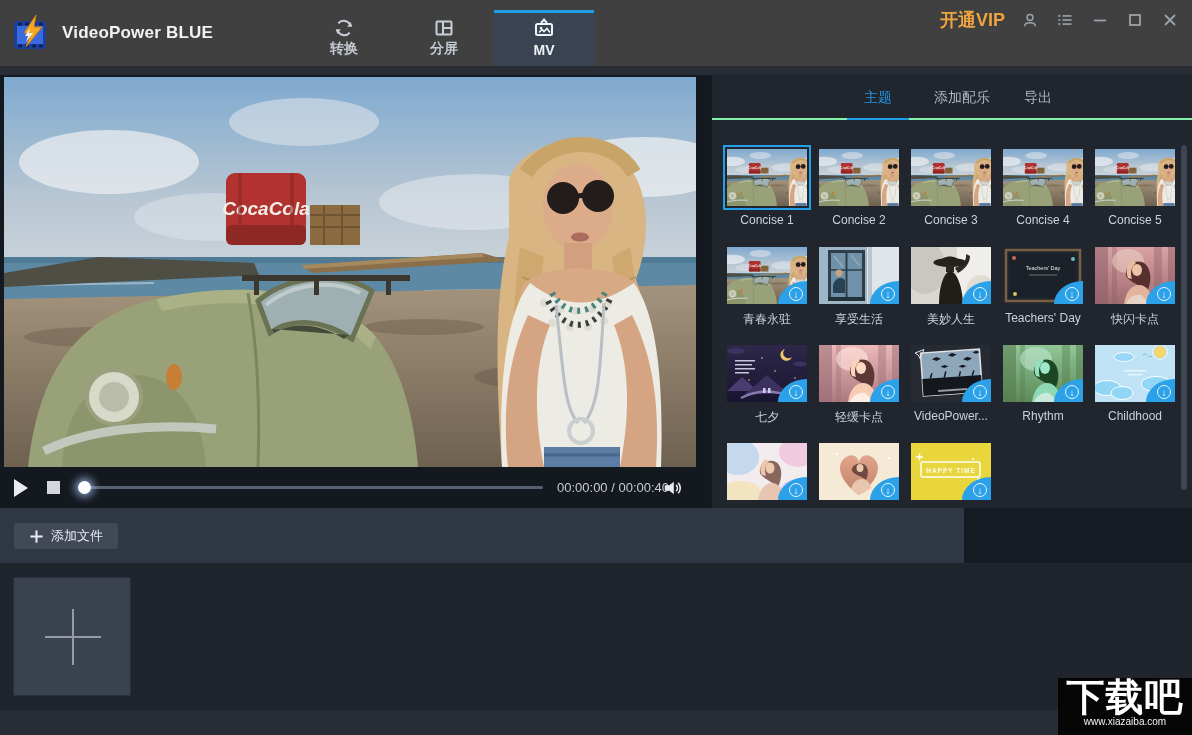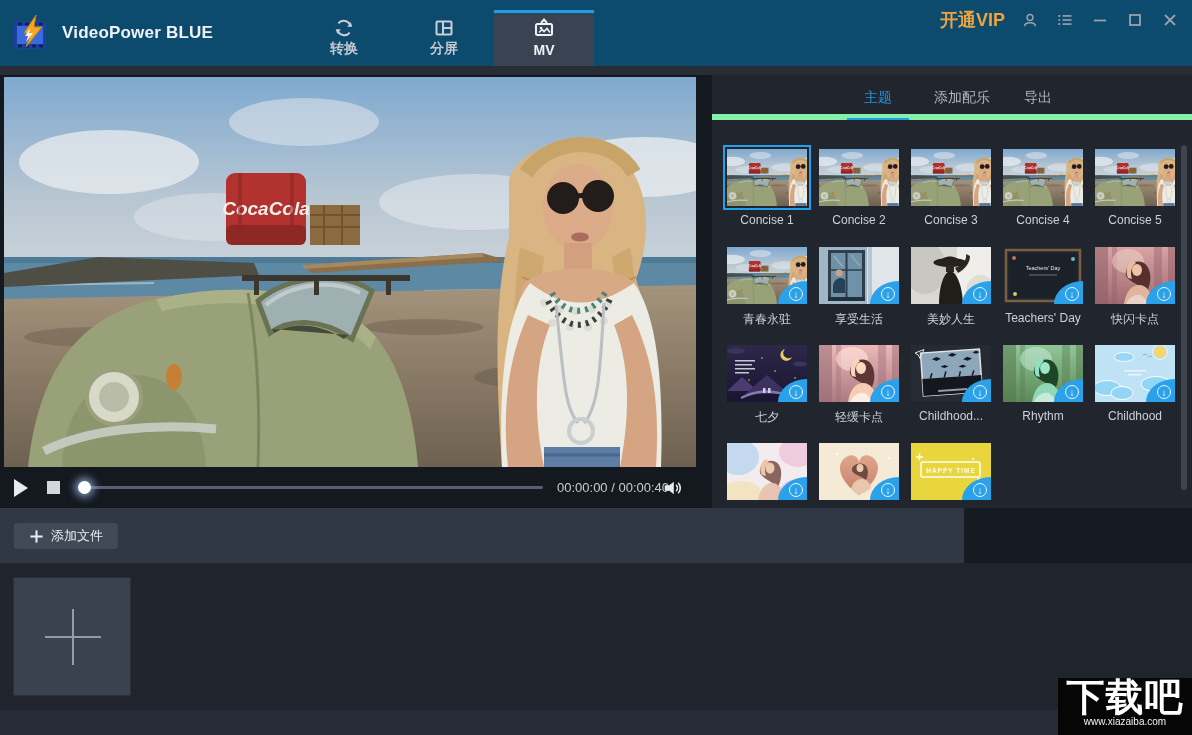--- a/index.html
+++ b/index.html
@@ -1,19 +1,19 @@
 <!DOCTYPE html>
 <html><head>
 <meta charset="utf-8">
 <style>
   html,body{margin:0;padding:0;background:#10141b;font-family:"Liberation Sans","DejaVu Sans",sans-serif;}
   .window{position:relative;width:1192px;height:735px;background:#161b23;overflow:hidden;}
 
   
-  .topbar{position:absolute;left:0;top:0;width:1192px;height:66px;background:#0c4a6e;}
+  .topbar{position:absolute;left:0;top:0;width:1192px;height:66px;background:#404040;}
   .subbar{position:absolute;left:0;top:66px;width:1192px;height:9px;background:#272c35;}
   .logo{position:absolute;left:12px;top:13px;width:40px;height:40px;}
   .app-title{position:absolute;left:62px;top:0;height:66px;line-height:66px;color:#f0f3f6;font-size:17px;font-weight:bold;letter-spacing:.2px;}
   .tabs{position:absolute;left:294px;top:10px;height:56px;display:flex;}
   .tab{position:relative;width:100px;height:56px;display:flex;flex-direction:column;align-items:center;justify-content:flex-end;padding-bottom:8px;box-sizing:border-box;color:#c2c8d1;cursor:default;}
   .tab .ticon{position:absolute;top:7px;left:50%;transform:translateX(-50%);}
   .tab .tlabeltxt{font-size:14px;font-weight:bold;}
   .tab.active{background:#3a4352;color:#eef2f6;}
   .tab.active::before{content:"";position:absolute;left:0;top:0;width:100%;height:3px;background:#1f9fe8;}
   .topbar-right{position:absolute;right:12px;top:7px;height:26px;display:flex;align-items:center;gap:15px;}
@@ -27,21 +27,21 @@
   .controls{position:absolute;left:0;top:392px;width:711px;height:41px;}
   .play-btn{position:absolute;left:14px;top:12px;width:0;height:0;border-left:14px solid #e8ecf0;border-top:9px solid transparent;border-bottom:9px solid transparent;}
   .stop-btn{position:absolute;left:47px;top:14px;width:13px;height:13px;background:#d4d8dc;}
   .seek-track{position:absolute;left:84px;top:19px;width:459px;height:3px;background:#566070;border-radius:2px;}
   .seek-knob{position:absolute;left:-6px;top:-5px;width:13px;height:13px;border-radius:50%;background:#ffffff;box-shadow:0 0 9px 3px rgba(170,200,255,.75);}
   .time-text{position:absolute;left:557px;top:13px;font-size:13px;color:#c8ccd2;white-space:nowrap;}
   .vol{position:absolute;left:662px;top:11px;}
 
   
   .right-panel{position:absolute;left:712px;top:75px;width:480px;height:433px;background:#20252e;}
-  .ptabs{position:absolute;left:0;top:0;width:480px;height:45px;border-bottom:6px solid #86efac;box-sizing:border-box;}
+  .ptabs{position:absolute;left:0;top:0;width:480px;height:45px;border-bottom:2px solid #86efac;box-sizing:border-box;}
   .ptab{position:absolute;top:0;height:45px;line-height:45px;text-align:center;font-size:14px;color:#aeb6bf;cursor:default;}
   .ptab.active{color:#2196e0;}
   .ptab.active::after{content:"";position:absolute;left:50%;transform:translateX(-50%);bottom:0;width:62px;height:2px;background:#1f9fe8;}
   .ptab1{left:134px;width:64px;} .ptab2{left:208px;width:84px;} .ptab3{left:296px;width:60px;}
   .theme-grid{position:absolute;left:0;top:45px;width:474px;height:388px;overflow:hidden;display:grid;grid-template-columns:repeat(5,80px);column-gap:12px;padding:29px 0 0 15px;box-sizing:border-box;align-content:start;}
   .cell{width:80px;height:98px;}
   .thumb{position:relative;width:80px;height:57px;background:#000;overflow:hidden;}
   .thumb.selected{outline:2px solid #22a0ea;outline-offset:2px;}
   .thumb svg.scene{display:block;width:80px;height:57px;}
   .f-soft{filter:brightness(1.12) saturate(.85);}
@@ -597,21 +597,21 @@
         </div>
         <div class="cell">
           <div class="thumb">
             <svg class="scene ">
               <use href="#sc-grad"></use>
             </svg>
             <div class="badge">
               <span>↓</span>
             </div>
           </div>
-          <div class="tlabel">Childhood...</div>
+          <div class="tlabel">VideoPower...</div>
         </div>
         <div class="cell">
           <div class="thumb">
             <svg class="scene f-teal">
               <use href="#sc-flash"></use>
             </svg>
             <div class="badge">
               <span>↓</span>
             </div>
           </div>

